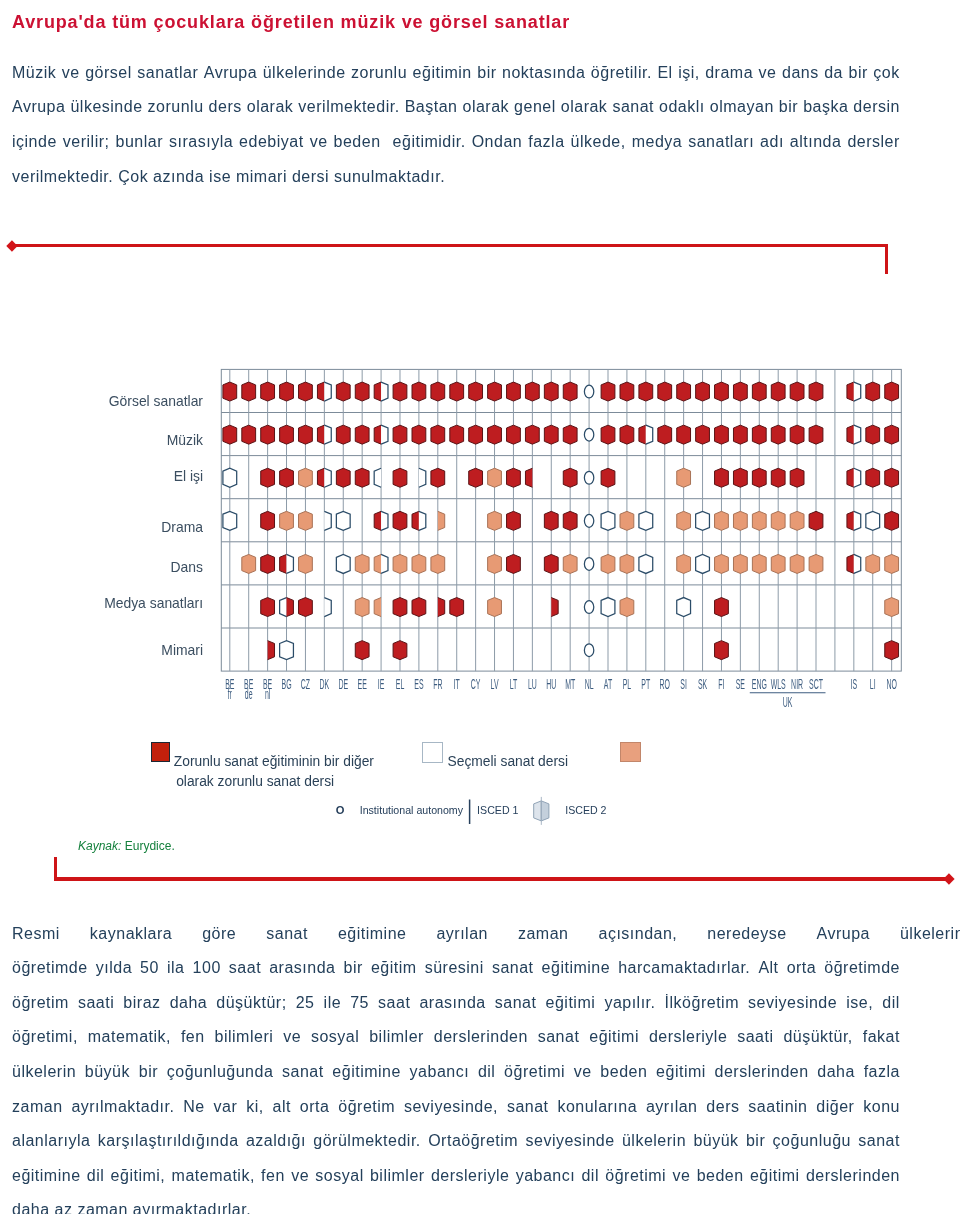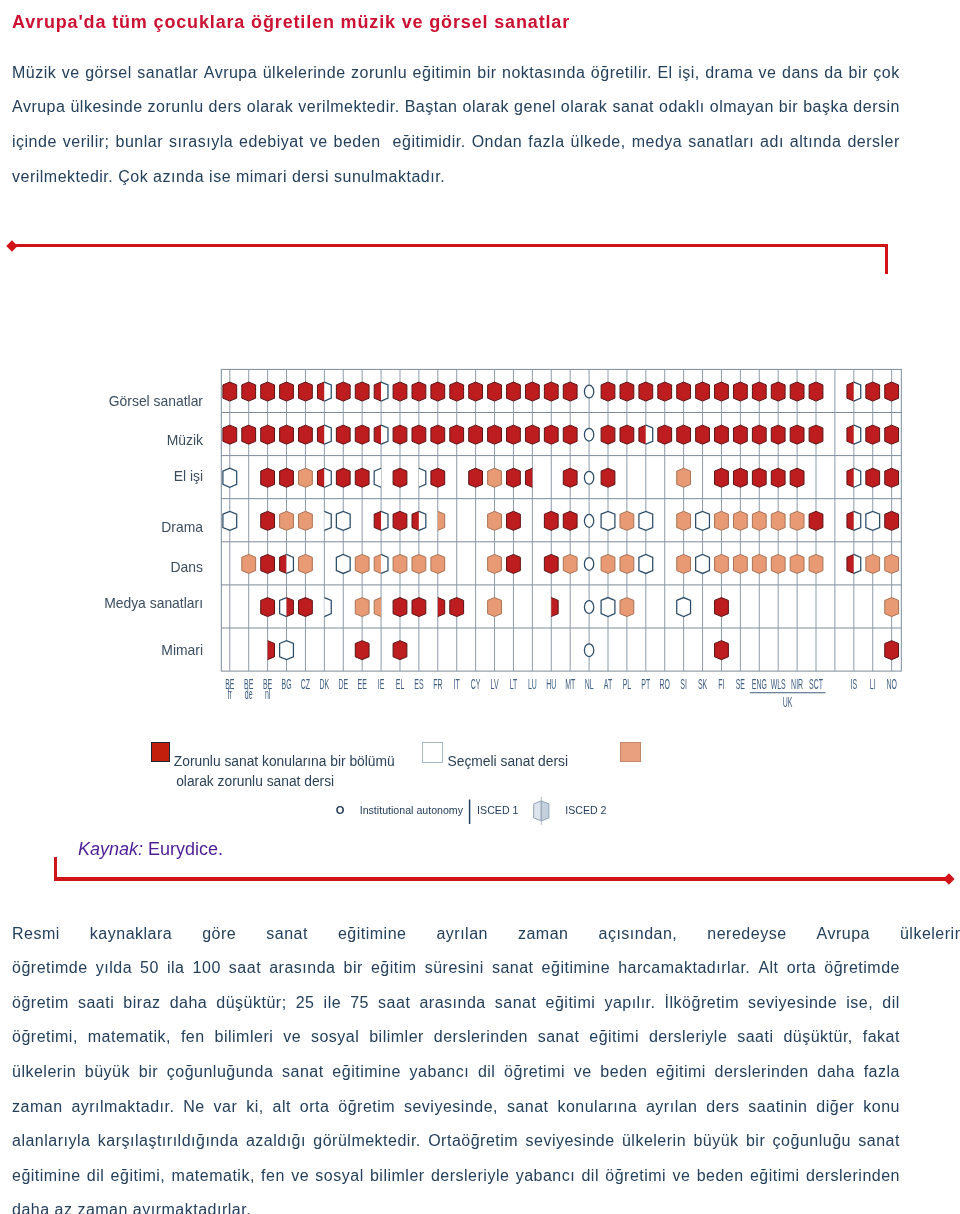--- a/index.html
+++ b/index.html
@@ -44,21 +44,21 @@
   .legend-swatch{position:absolute;box-sizing:border-box;}
   .legend-text{position:absolute;font-size:13.8px;color:#2B4258;line-height:20.2px;white-space:nowrap;}
   #legend-sw1{left:150.6px;top:729.8px;width:19.6px;height:20.4px;background:#C2200C;border:1.5px solid #1B2733;}
   #legend-tx1{left:173.8px;top:740.2px;}
   #legend-sw2{left:421.5px;top:730.3px;width:21.8px;height:20.9px;background:#fff;border:1.3px solid #A7B7C5;}
   #legend-tx2{left:447.6px;top:740.2px;}
   #legend-sw3{left:619.7px;top:730.1px;width:21.4px;height:20px;background:#E8A07E;border:1.1px solid #C2866A;}
   #legend-tx3{left:645.6px;top:740.2px;}
 
   
-  #source{position:absolute;left:78px;top:827px;font-size:18px;color:#4c1d95;white-space:nowrap;}
+  #source{position:absolute;left:78px;top:827px;font-size:12px;color:#15803d;white-space:nowrap;}
   #source .k{font-style:italic;}
 </style>
 </head>
 <body>
 <div class="page">
 
 <h1 id="title">Avrupa'da tüm çocuklara öğretilen müzik ve görsel sanatlar</h1>
 
 <div id="intro">
       <div class="tline jline" style="top: 51.6px; font-size: 16px;">
@@ -469,21 +469,21 @@
       <div class="rowlabel" style="left: 20px; width: 183px; top: 419.9px;">Müzik</div>
       <div class="rowlabel" style="left: 20px; width: 183px; top: 456.1px;">El işi</div>
       <div class="rowlabel" style="left: 20px; width: 183px; top: 507.4px;">Drama</div>
       <div class="rowlabel" style="left: 20px; width: 183px; top: 547.4px;">Dans</div>
       <div class="rowlabel" style="left: 20px; width: 183px; top: 582.9px;">Medya sanatları</div>
       <div class="rowlabel" style="left: 20px; width: 183px; top: 629.6px;">Mimari</div>
     </div>
 
 <div class="legend-swatch" id="legend-sw1"></div>
 <div class="legend-text" id="legend-tx1">
-  <div>Zorunlu sanat konularına bir bölümü</div>
+  <div>Zorunlu sanat eğitiminin bir diğer</div>
   <div style="padding-left:2.4px">olarak zorunlu sanat dersi</div>
 </div>
 <div class="legend-swatch" id="legend-sw2"></div>
 <div class="legend-text" id="legend-tx2">Seçmeli sanat dersi</div>
 <div class="legend-swatch" id="legend-sw3"></div>
 
 <div id="source"><span class="k">Kaynak:</span> <span>Eurydice.</span></div>
 
 <div id="bodypar">
       <div class="tline jline" style="top: 912.8px; font-size: 16px; gap: 30px;">

